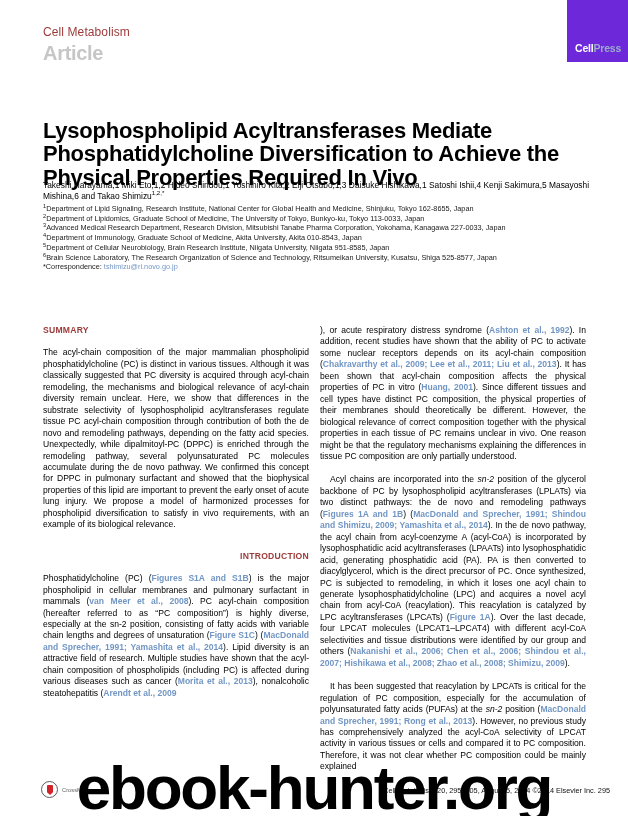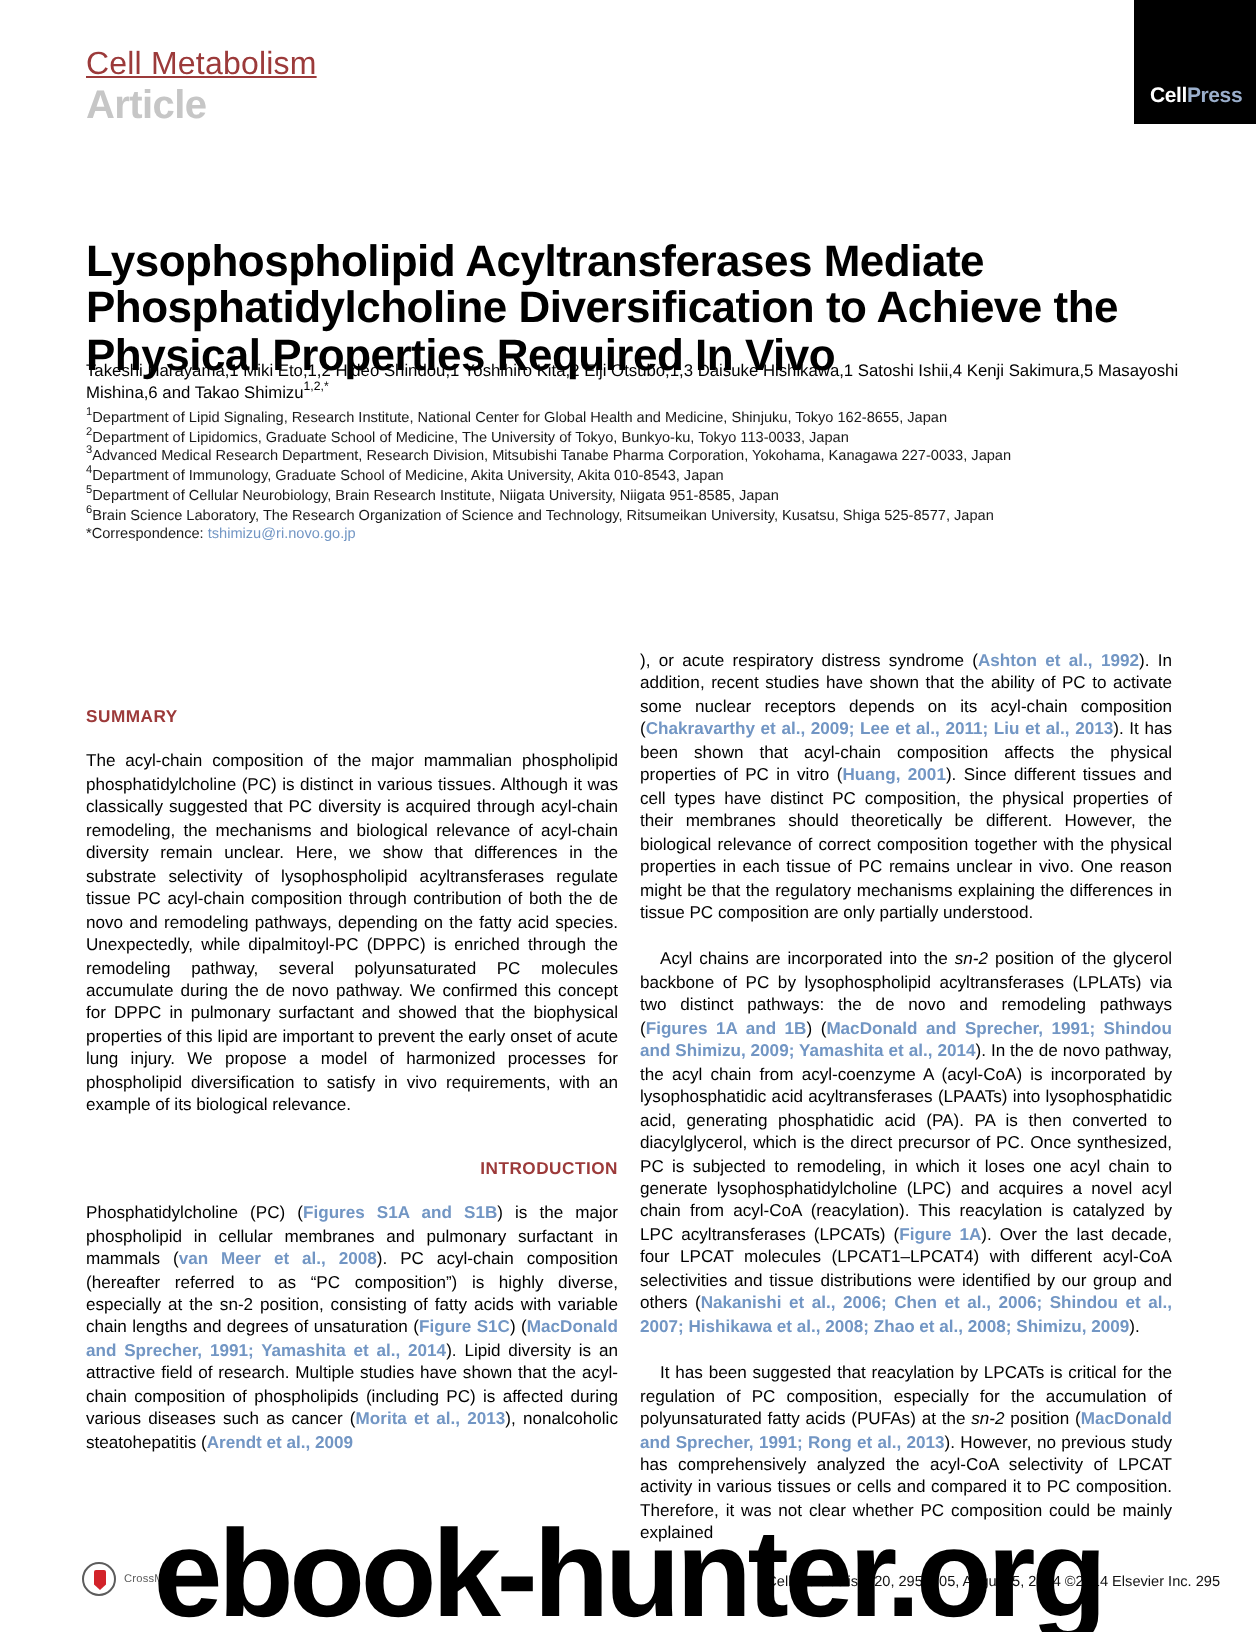--- a/index.html
+++ b/index.html
@@ -21,41 +21,40 @@
     position: relative;
     width: 628px;
     height: 816px;
   }
   .journal-head {
     position: absolute;
     left: 43px;
     top: 26px;
   }
   .journal-name {
-    font-size: 16px;
+    font-size: 12px;
     color: #9c3a3a;
     letter-spacing: .1px;
     line-height: 13px;
-    text-decoration: underline;
   }
   .article-word {
     font-size: 20px;
     font-weight: bold;
     color: #c6c6c6;
     line-height: 27px;
     letter-spacing: -.3px;
     margin-top: 1px;
   }
   .cellpress-box {
     position: absolute;
     right: 0;
     top: 0;
     width: 61px;
     height: 62px;
-    background: #000000;
+    background: #6d28d9;
   }
   .cellpress-label {
     position: absolute;
     left: 8px;
     bottom: 8px;
     font-size: 10.5px;
     font-weight: bold;
     letter-spacing: -.2px;
     white-space: nowrap;
   }
@@ -100,21 +99,21 @@
 
   
   .col {
     position: absolute;
     top: 325px;
     width: 266px;
     font-size: 8.55px;
     line-height: 11.45px;
     text-align: justify;
   }
-  .col-left  { left: 43px; margin-top: 28px; }
+  .col-left  { left: 43px; }
   .col-right { left: 320px; }
 
   .sec-head {
     color: #9c3a3a;
     font-weight: bold;
     font-size: 8.6px;
     letter-spacing: .25px;
     margin: 0 0 11px 0;
     text-align: left;
   }

